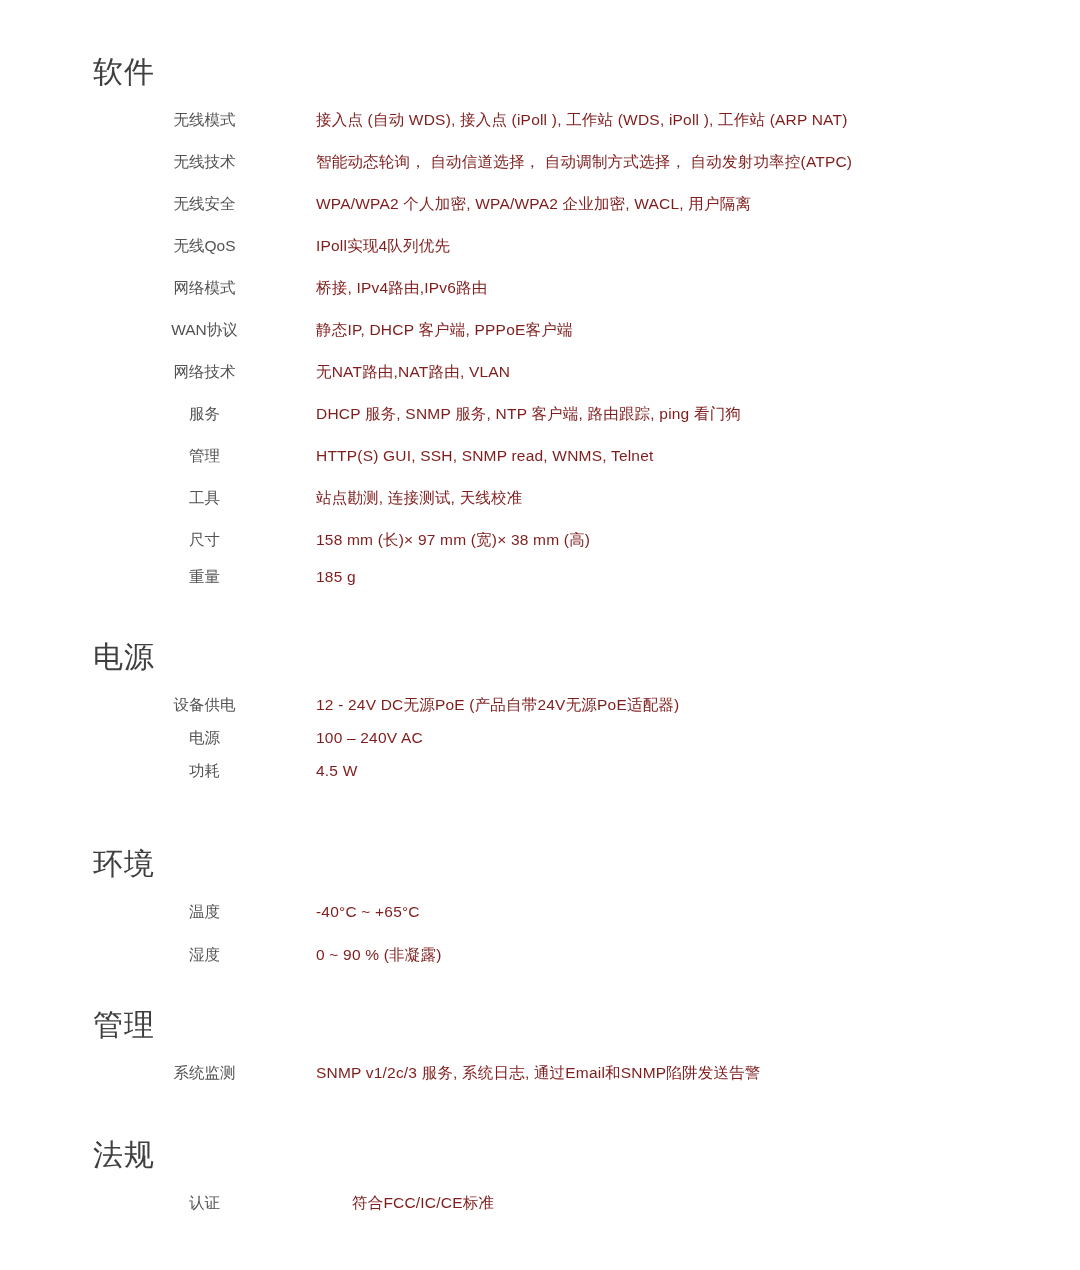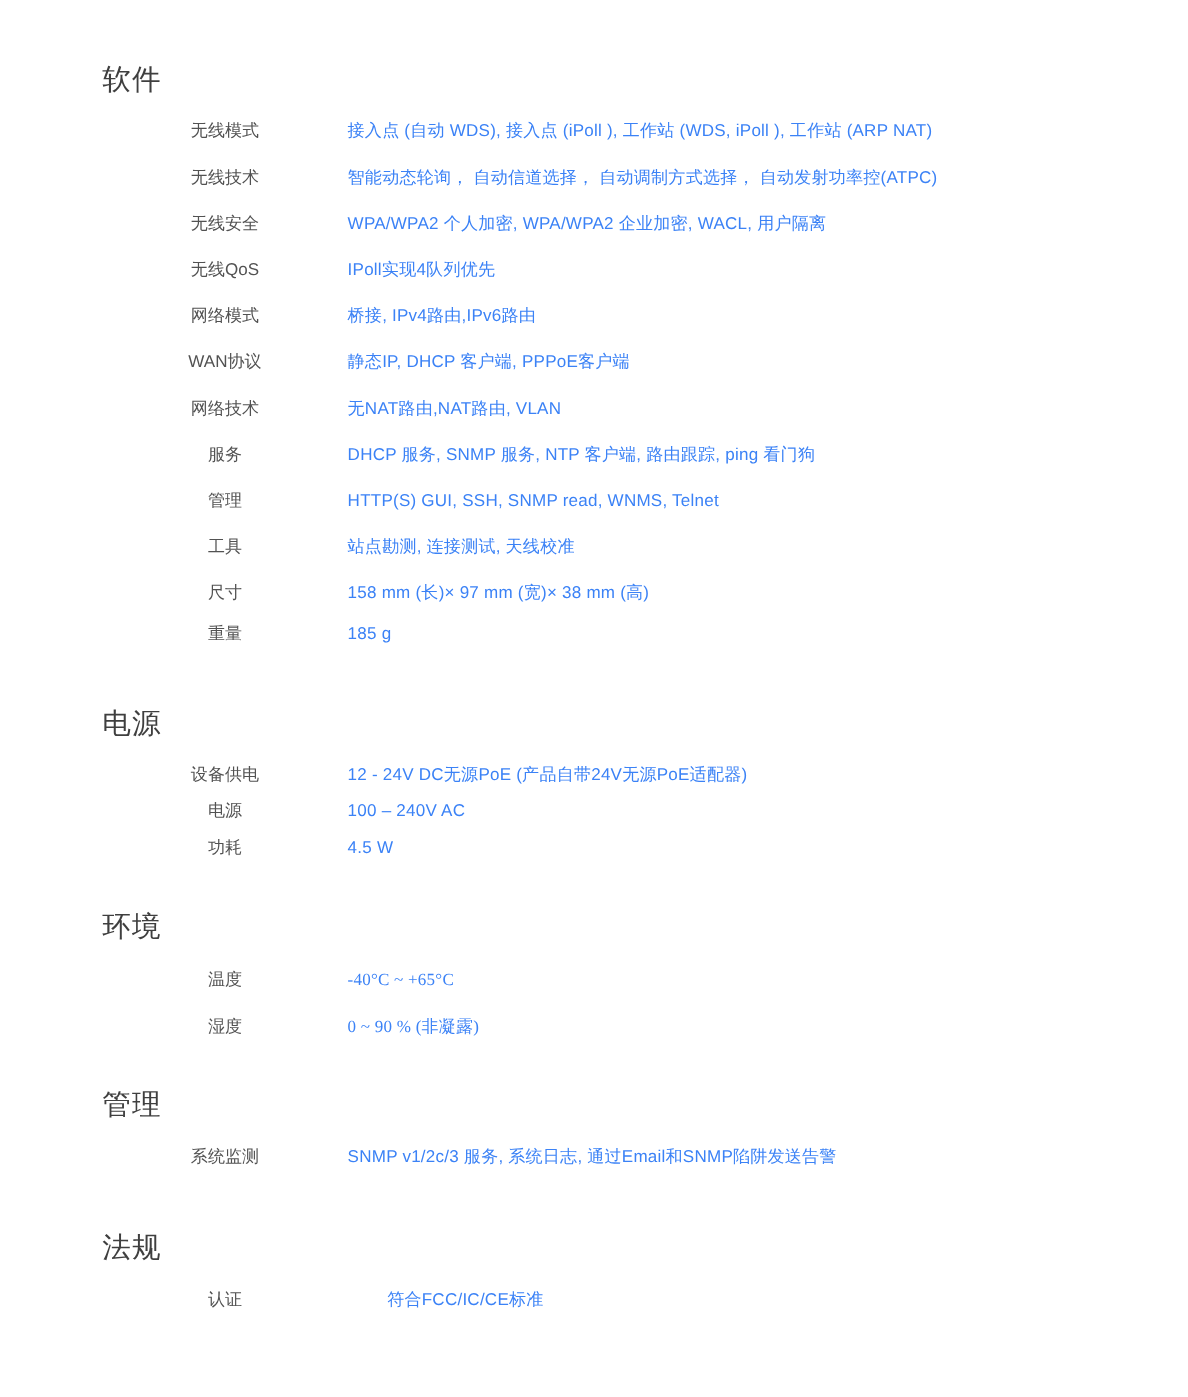--- a/index.html
+++ b/index.html
@@ -14,52 +14,52 @@
   .page {
     position: relative;
     width: 1080px;
     min-height: 1270px;
     background: #ffffff;
     box-sizing: border-box;
     padding: 56px 40px 60px 93px;
   }
   .section { margin: 0; }
   .section-title {
-    font-size: 26px;
+    font-size: 30px;
     font-weight: 400;
     color: #3f3f3f;
     line-height: 32px;
     margin: 0 0 22px 0;
     letter-spacing: 1px;
   }
   .spec-row {
     display: flex;
     align-items: flex-start;
     font-size: 15.5px;
     line-height: 20px;
     margin-bottom: 22px;
   }
   .spec-label {
     width: 223px;
     flex: 0 0 223px;
     color: #525252;
     text-align: center;
   }
   .spec-value {
-    color: #3b82f6;
+    color: #7f1d1d;
     letter-spacing: 0.2px;
     text-align: center;
   }
   
   .sec-software { margin-top: 0; }
   .sec-physical { margin-top: 14px; }
   .sec-physical .spec-row { margin-bottom: 17px; }
   .sec-power { margin-top: 54px; }
   .sec-power .spec-row { margin-bottom: 13px; }
-  .sec-env { margin-top: 46px; font-family: Liberation Serif, serif; }
+  .sec-env { margin-top: 67px; }
   .sec-env .spec-row { margin-bottom: 23px; }
   .sec-mgmt { margin-top: 44px; }
   .sec-mgmt .spec-row { margin-bottom: 22px; }
   .sec-reg { margin-top: 56px; }
   .sec-reg .spec-row { margin-bottom: 0; gap: 36px; }
 </style>
 </head>
 <body>
 
 <div class="page">

